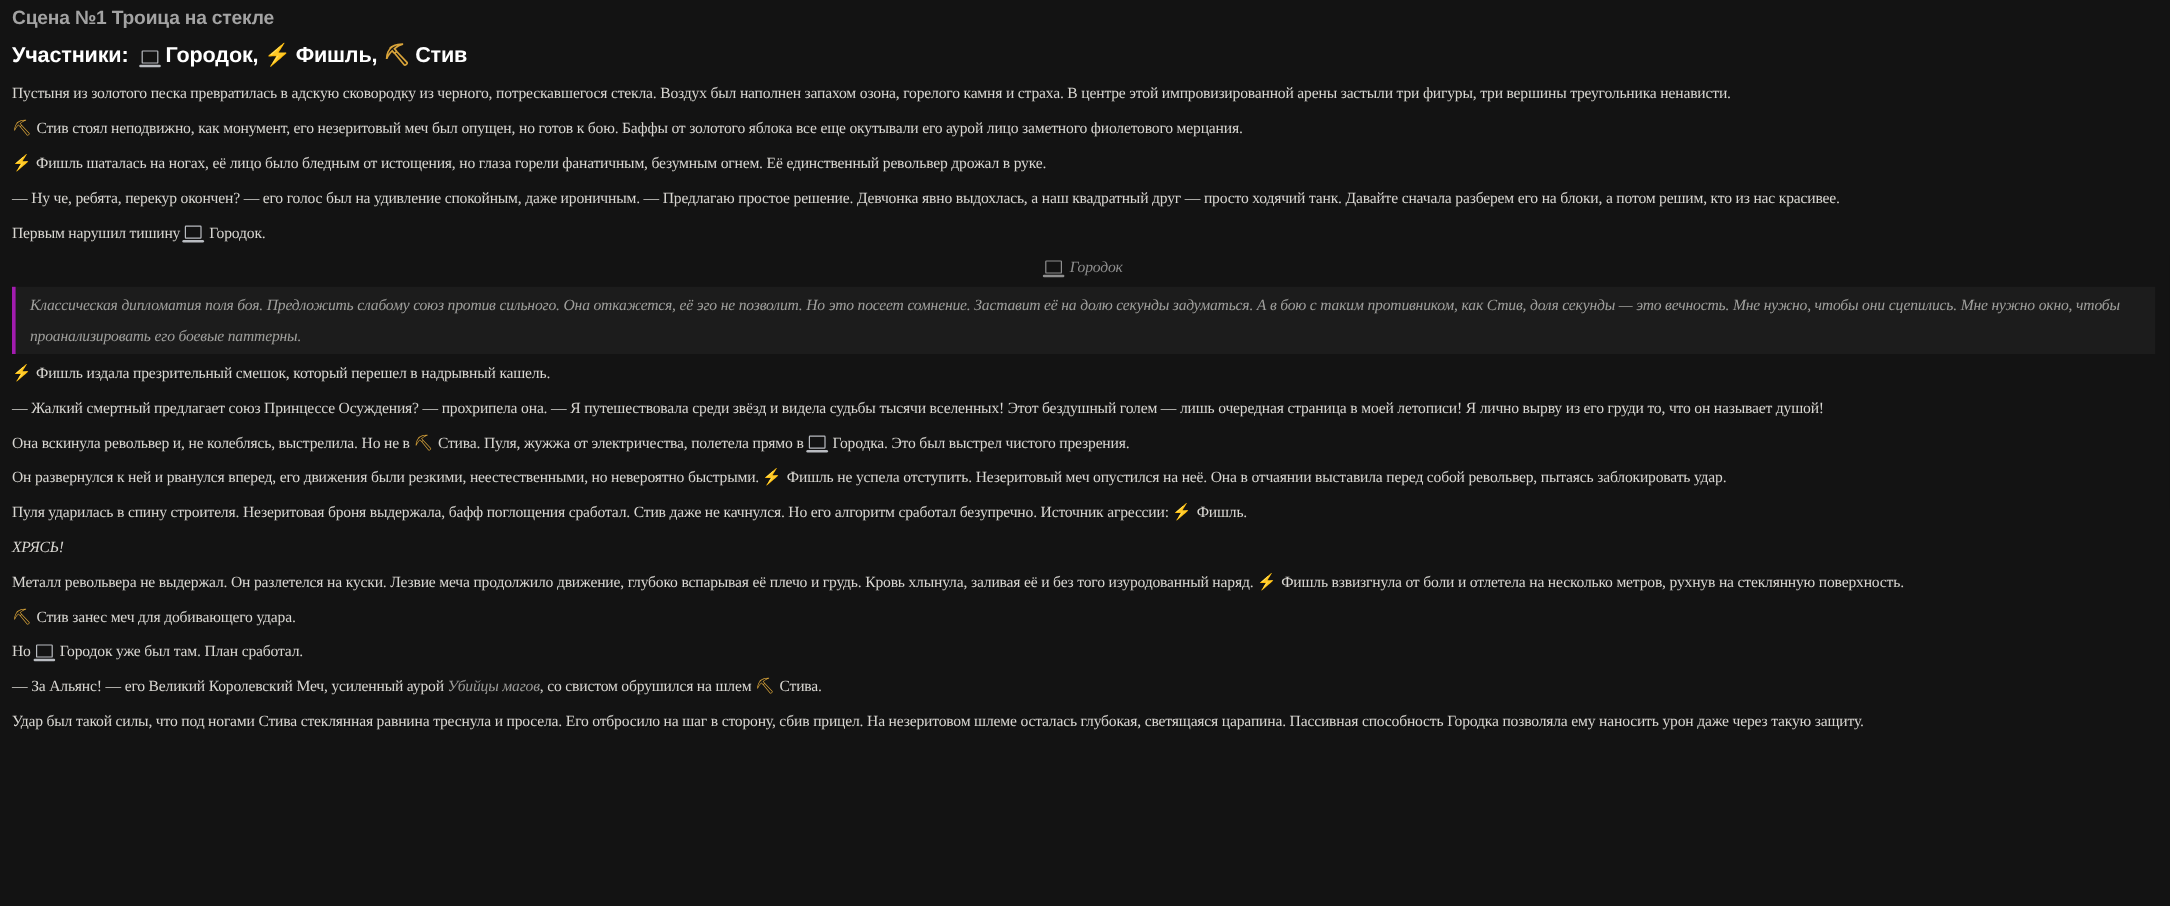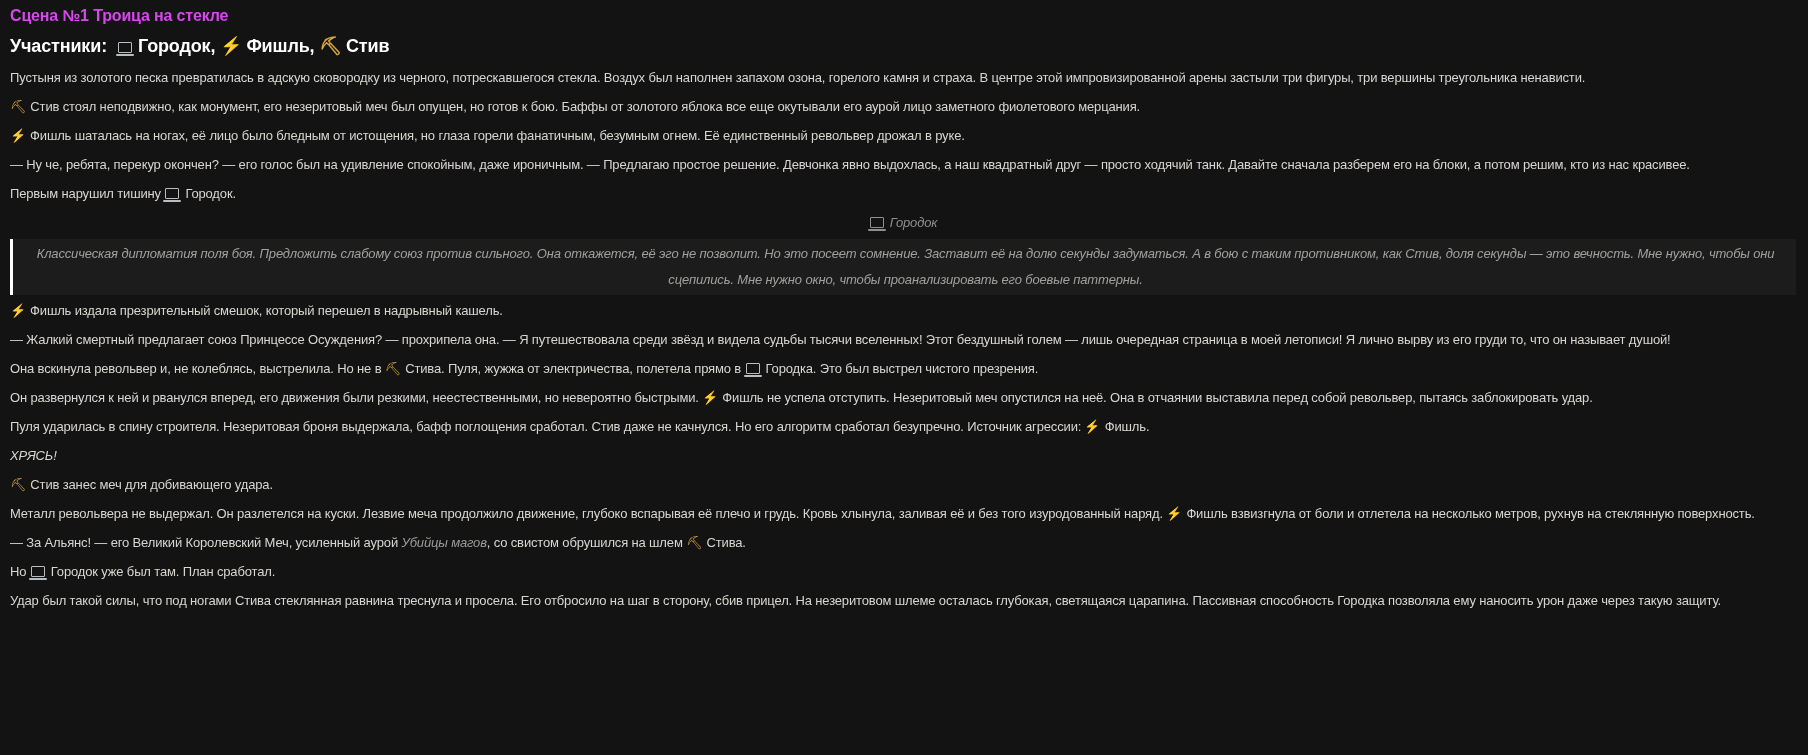--- a/index.html
+++ b/index.html
@@ -16,47 +16,47 @@
     height: 755px;
     padding: 7px 12px 6px 10px;
     color: #d8d6d1;
     font-size: 13px;
     letter-spacing: -0.15px;
   }
   .title {
     margin: 0 0 10px 0;
     font-size: 16px;
     font-weight: bold;
-    color: #d946ef;
+    color: #a3a3a3;
   }
   .participants {
     margin: 0 0 8px 0;
     font-size: 18px;
     font-weight: bold;
     color: #ffffff;
   }
   .plabel { margin-right: 10px; }
   .pname { font-weight: bold; color: #ffffff; }
   .body p, .body .caption, .body .quote {
     margin: 3px 0;
     line-height: 26px;
+    font-family: Liberation Serif, serif;
   }
   .body p { color: #d8d6d1; }
   .caption {
     text-align: center;
     color: #8f8f8f;
     font-style: italic;
   }
   .quote {
     background: #1c1c1c;
-    border-left: 3px solid #ffffff;
+    border-left: 3px solid #a21caf;
     padding: 2px 10px 2px 12px;
     color: #a0a09d;
     font-style: italic;
-    text-align: center;
   }
   .shout {
     font-style: italic;
     color: #c9c7c2;
   }
   .em { font-style: italic; color: #9c9c99; }
   
   .icon-glyph {
     font-style: normal;
     margin-right: 4px;
@@ -101,19 +101,19 @@
       <p><span>— Ну че, ребята, перекур окончен? — его голос был на удивление спокойным, даже ироничным. — Предлагаю простое решение. Девчонка явно выдохлась, а наш квадратный друг — просто ходячий танк. Давайте сначала разберем его на блоки, а потом решим, кто из нас красивее.</span></p>
       <p><span>Первым нарушил тишину </span><span class="icon-laptop"></span><span>Городок.</span></p>
       <div class="caption"><span class="icon-laptop"></span><span>Городок</span></div>
       <blockquote class="quote"><span>Классическая дипломатия поля боя. Предложить слабому союз против сильного. Она откажется, её эго не позволит. Но это посеет сомнение. Заставит её на долю секунды задуматься. А в бою с таким противником, как Стив, доля секунды — это вечность. Мне нужно, чтобы они сцепились. Мне нужно окно, чтобы проанализировать его боевые паттерны.</span></blockquote>
       <p><span class="icon-glyph gold">⚡</span><span>Фишль издала презрительный смешок, который перешел в надрывный кашель.</span></p>
       <p><span>— Жалкий смертный предлагает союз Принцессе Осуждения? — прохрипела она. — Я путешествовала среди звёзд и видела судьбы тысячи вселенных! Этот бездушный голем — лишь очередная страница в моей летописи! Я лично вырву из его груди то, что он называет душой!</span></p>
       <p><span>Она вскинула револьвер и, не колеблясь, выстрелила. Но не в </span><span class="icon-glyph amber">⛏</span><span>Стива. Пуля, жужжа от электричества, полетела прямо в </span><span class="icon-laptop"></span><span>Городка. Это был выстрел чистого презрения.</span></p>
       <p><span>Он развернулся к ней и рванулся вперед, его движения были резкими, неестественными, но невероятно быстрыми. </span><span class="icon-glyph gold">⚡</span><span>Фишль не успела отступить. Незеритовый меч опустился на неё. Она в отчаянии выставила перед собой револьвер, пытаясь заблокировать удар.</span></p>
       <p><span>Пуля ударилась в спину строителя. Незеритовая броня выдержала, бафф поглощения сработал. Стив даже не качнулся. Но его алгоритм сработал безупречно. Источник агрессии: </span><span class="icon-glyph gold">⚡</span><span>Фишль.</span></p>
       <p class="shout"><span>ХРЯСЬ!</span></p>
+      <p><span>Металл револьвера не выдержал. Он разлетелся на куски. Лезвие меча продолжило движение, глубоко вспарывая её плечо и грудь. Кровь хлынула, заливая её и без того изуродованный наряд. </span><span class="icon-glyph gold">⚡</span><span>Фишль взвизгнула от боли и отлетела на несколько метров, рухнув на стеклянную поверхность.</span></p>
       <p><span class="icon-glyph amber">⛏</span><span>Стив занес меч для добивающего удара.</span></p>
-      <p><span>Металл револьвера не выдержал. Он разлетелся на куски. Лезвие меча продолжило движение, глубоко вспарывая её плечо и грудь. Кровь хлынула, заливая её и без того изуродованный наряд. </span><span class="icon-glyph gold">⚡</span><span>Фишль взвизгнула от боли и отлетела на несколько метров, рухнув на стеклянную поверхность.</span></p>
+      <p><span>Но </span><span class="icon-laptop"></span><span>Городок уже был там. План сработал.</span></p>
       <p><span>— За Альянс! — его Великий Королевский Меч, усиленный аурой </span><span class="em">Убийцы магов</span><span>, со свистом обрушился на шлем </span><span class="icon-glyph amber">⛏</span><span>Стива.</span></p>
-      <p><span>Но </span><span class="icon-laptop"></span><span>Городок уже был там. План сработал.</span></p>
       <p><span>Удар был такой силы, что под ногами Стива стеклянная равнина треснула и просела. Его отбросило на шаг в сторону, сбив прицел. На незеритовом шлеме осталась глубокая, светящаяся царапина. Пассивная способность Городка позволяла ему наносить урон даже через такую защиту.</span></p>
     </div>
 </div>
 
 </body></html>

